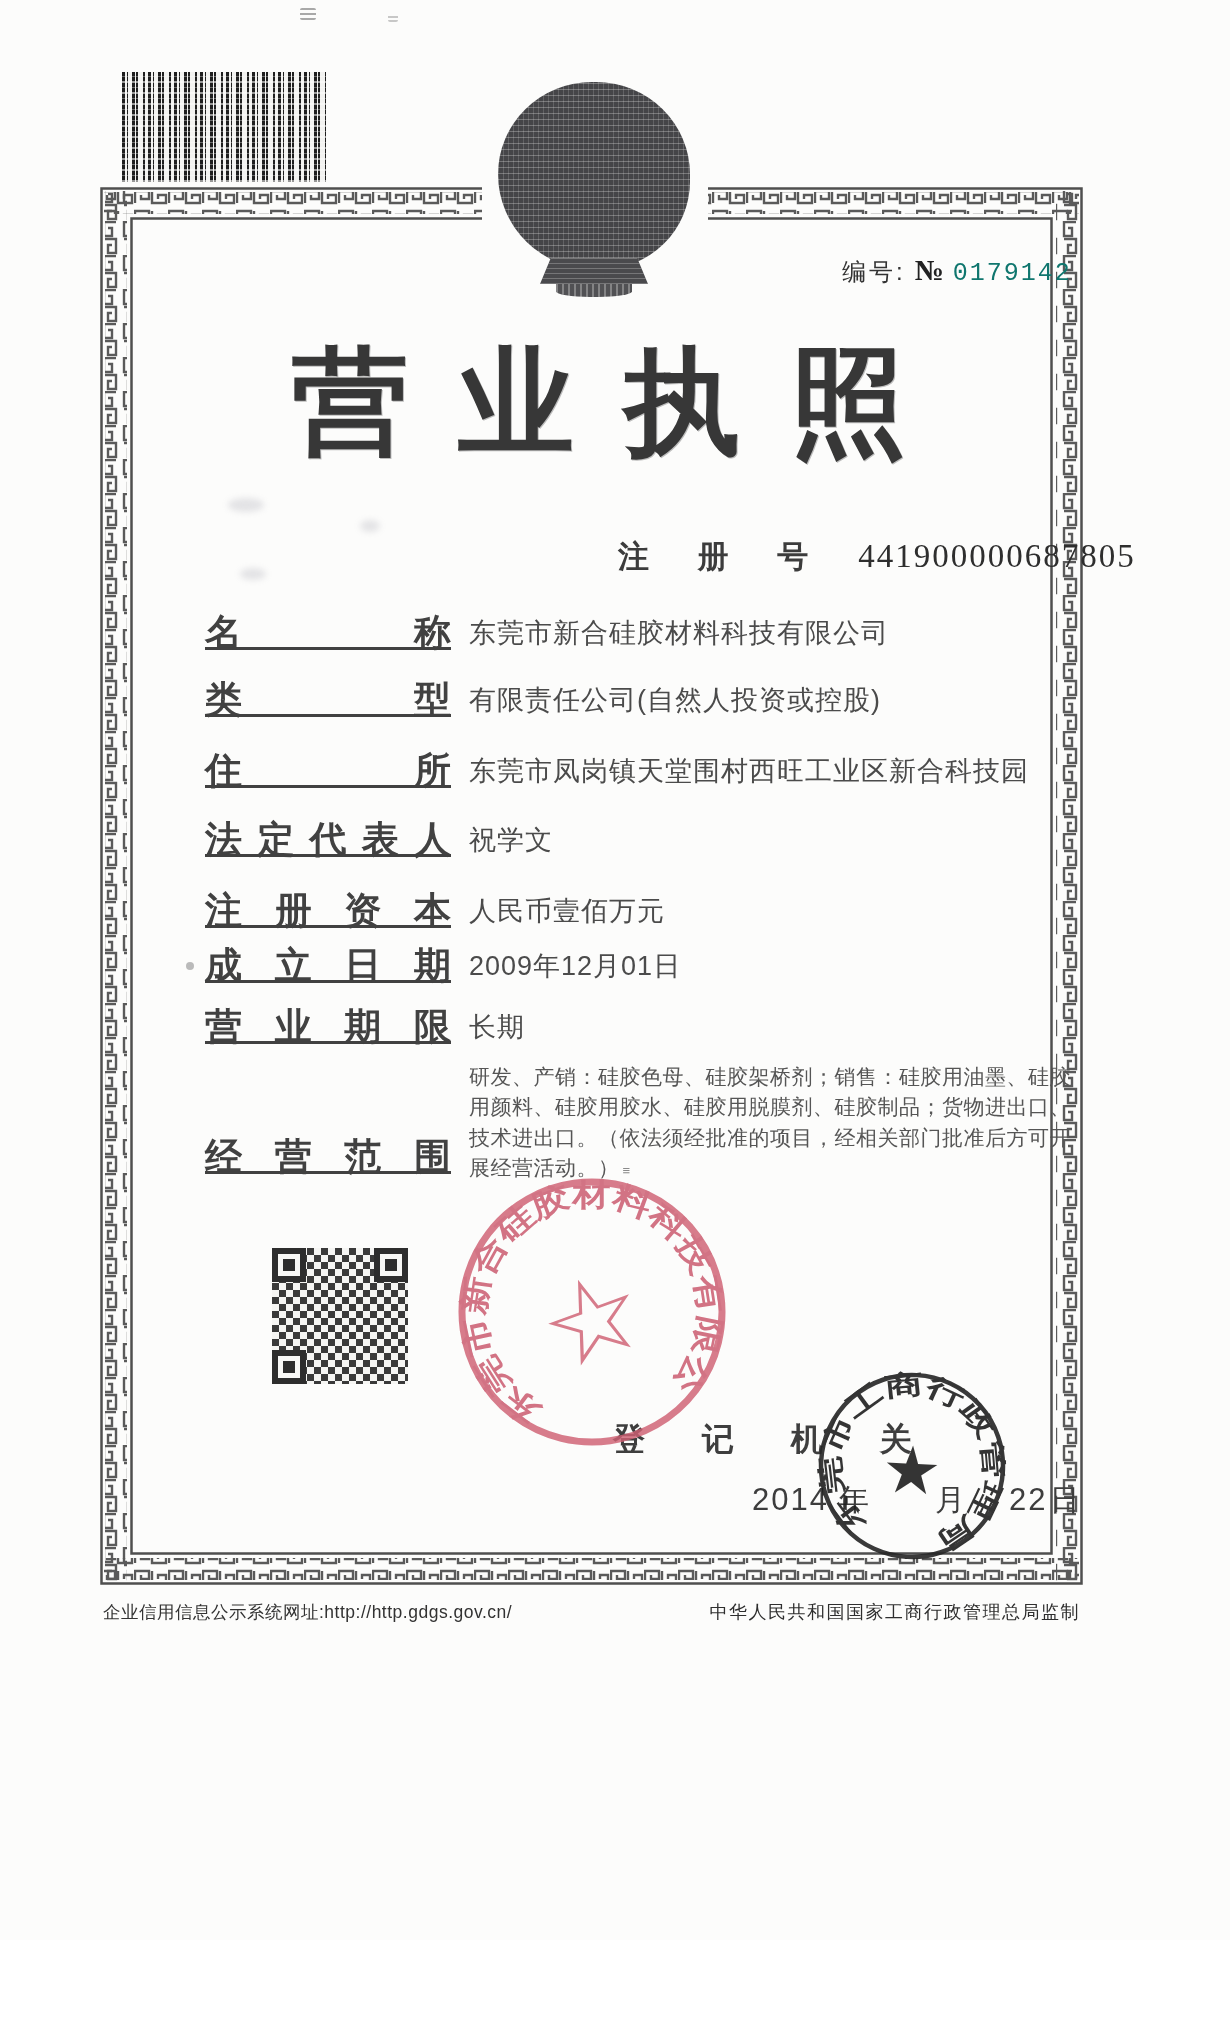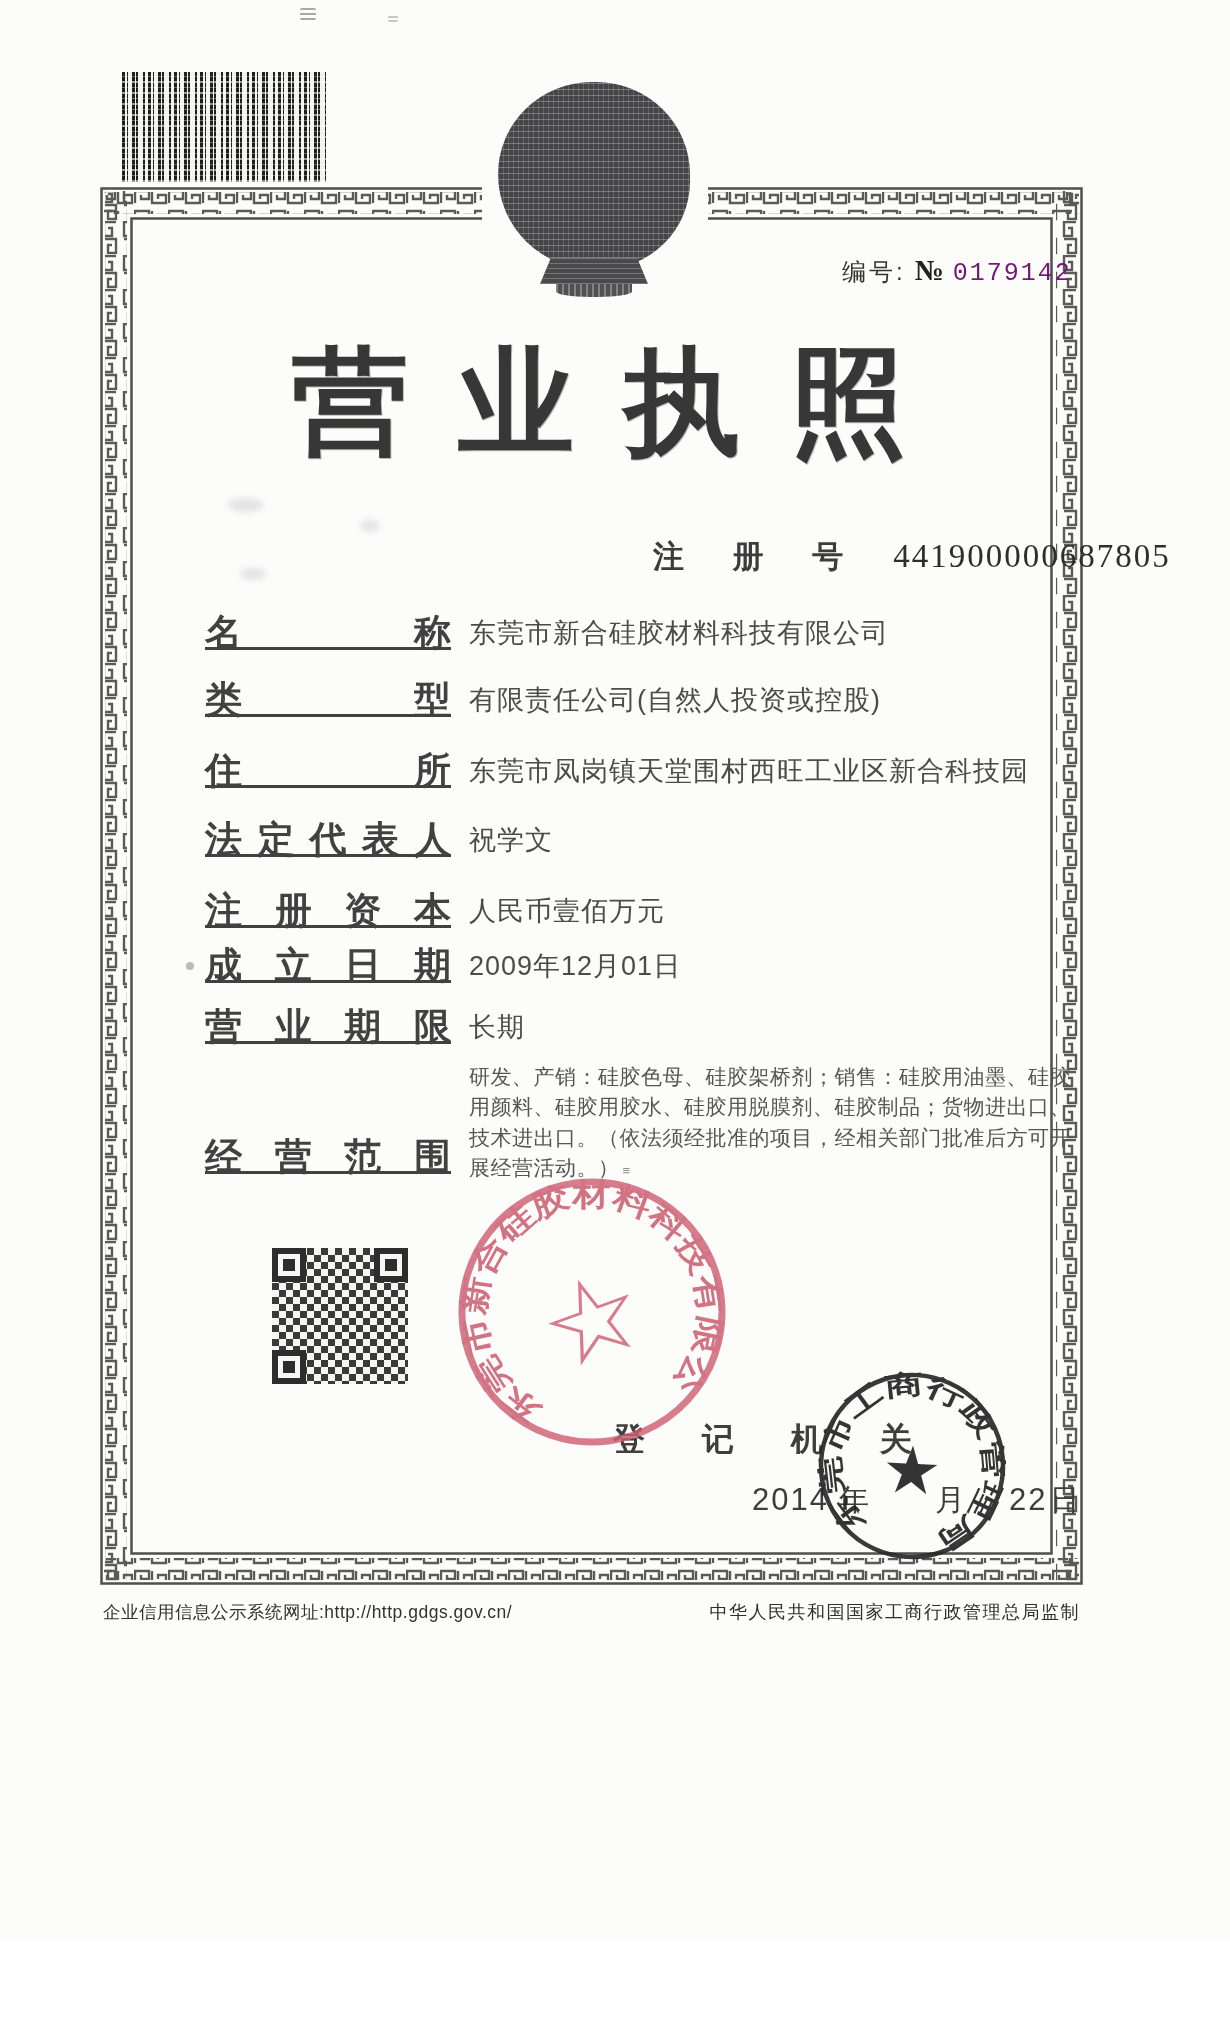--- a/index.html
+++ b/index.html
@@ -48,32 +48,32 @@
     background:repeating-linear-gradient(90deg,rgba(250,250,248,.3) 0 2px,transparent 2px 6px),#515154;
   }
 
   
   .frame{position:absolute;left:100px;top:187px;z-index:1;}
 
   
   .serial{position:absolute;left:842px;top:254px;display:flex;align-items:baseline;gap:9px;z-index:4;}
   .serial .lab{font-size:24px;letter-spacing:3px;color:#333;}
   .serial .nosign{font-size:29px;font-weight:bold;font-family:"Liberation Serif",serif;color:#222;}
-  .serial .num{font-size:25px;font-family:"Liberation Mono",monospace;letter-spacing:2px;color:#701a75;}
+  .serial .num{font-size:25px;font-family:"Liberation Mono",monospace;letter-spacing:2px;color:#0f766e;}
 
   
   .cert-title{
     position:absolute;left:292px;top:338px;z-index:4;
     font-size:116px;font-weight:900;letter-spacing:50px;line-height:1.1;
     font-family:"DejaVu Sans",sans-serif;color:#373737;
     text-shadow:1px 1px 0 rgba(110,110,110,.45);white-space:nowrap;
   }
 
   
-  .regno{position:absolute;left:653px;top:536px;display:flex;align-items:baseline;gap:30px;z-index:4;}
+  .regno{position:absolute;left:618px;top:536px;display:flex;align-items:baseline;gap:30px;z-index:4;}
   .regno .lab{font-size:31px;font-weight:600;letter-spacing:20px;color:#3c3c3c;white-space:nowrap;}
   .regno .num{font-size:33px;font-family:"Liberation Serif",serif;letter-spacing:2px;color:#2e2e2e;}
 
   
   .row{position:absolute;left:205px;display:flex;align-items:center;z-index:4;}
   .row .flabel{
     width:246px;min-width:246px;font-size:37px;font-weight:600;color:#414141;
     text-align:justify;text-align-last:justify;line-height:54px;height:54px;white-space:nowrap;text-decoration:underline;
   }
   .row .fvalue{margin-left:18px;font-size:27px;color:#4b4b4b;letter-spacing:1px;white-space:nowrap;}

